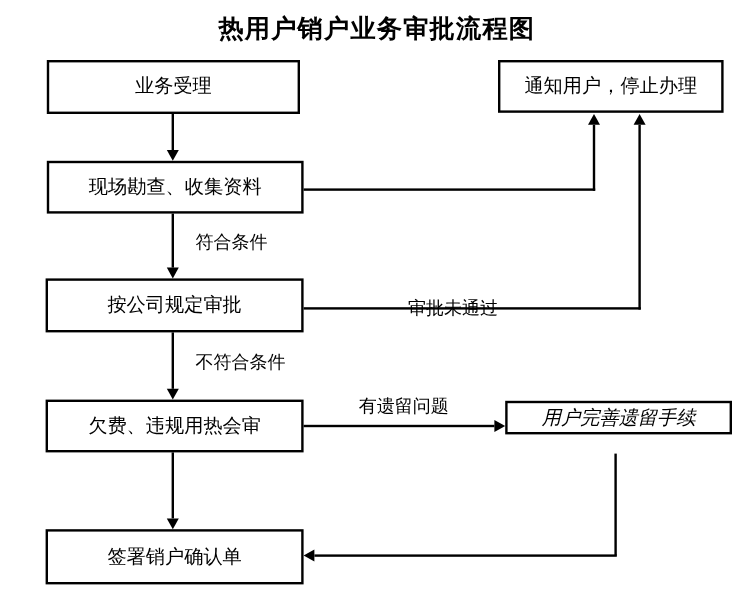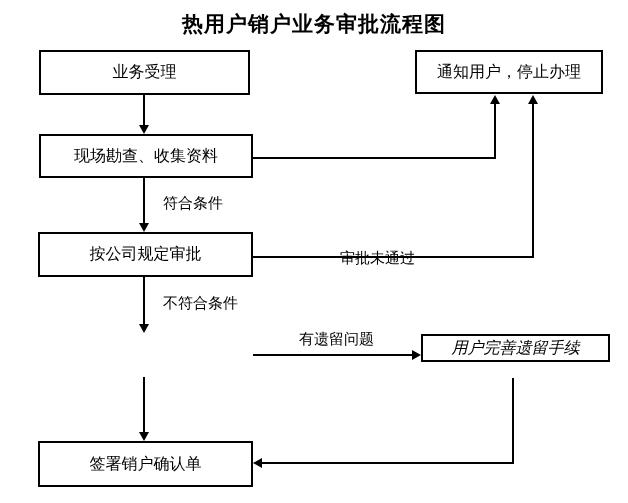--- a/index.html
+++ b/index.html
@@ -83,20 +83,21 @@
   <div class="title">热用户销户业务审批流程图</div>
 
   <div class="node" style="left:39px;  top:50px;  width:211px; height:45px;">业务受理</div>
 
   <div class="node" style="left:415px; top:50px;  width:188px; height:44px;">通知用户，停止办理</div>
 
   <div class="node" style="left:39px;  top:134px; width:214px; height:44px;">现场勘查、收集资料</div>
 
   <div class="node" style="left:38px;  top:232px; width:215px; height:45px;">按公司规定审批</div>
 
+  <div class="node" style="left:38px;  top:333px; width:215px; height:44px;">欠费、违规用热会审</div>
 
   <div class="node" style="left:421px; top:334px; width:189px; height:28px;font-style:italic;">用户完善遗留手续</div>
 
   <div class="node" style="left:38px;  top:441px; width:215px; height:46px;">签署销户确认单</div>
 
   <div class="vline" style="left:143px; top:95px; height:31px;"></div>
   <div class="arr arr-down" style="left:139px; top:125px;"></div>
 
   <div class="vline" style="left:143px; top:178px; height:45px;"></div>
   <div class="arr arr-down" style="left:139px; top:223px;"></div>

